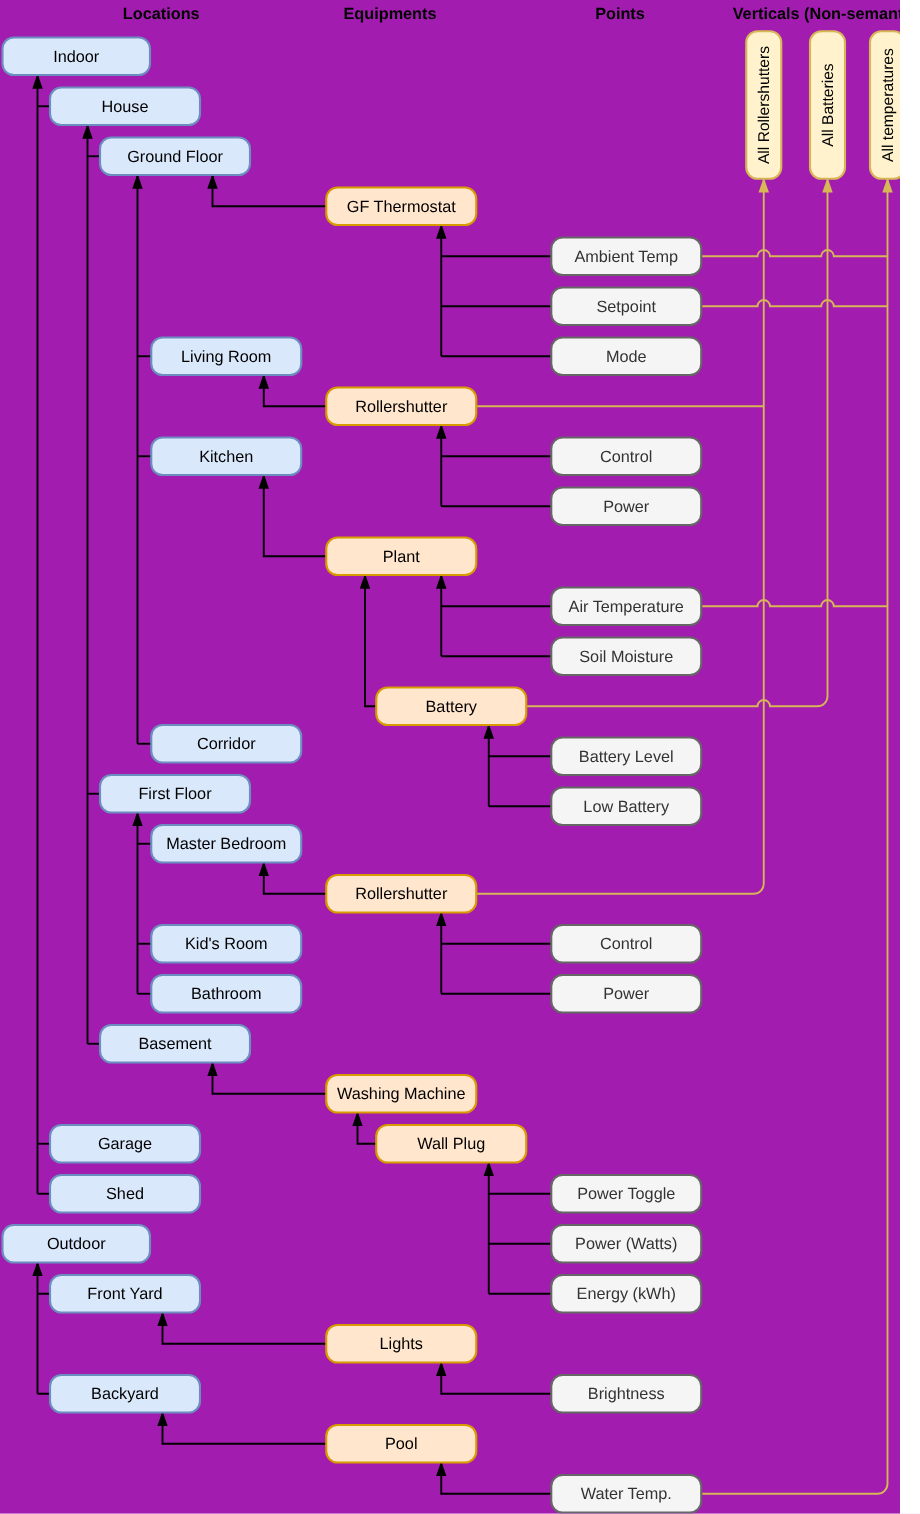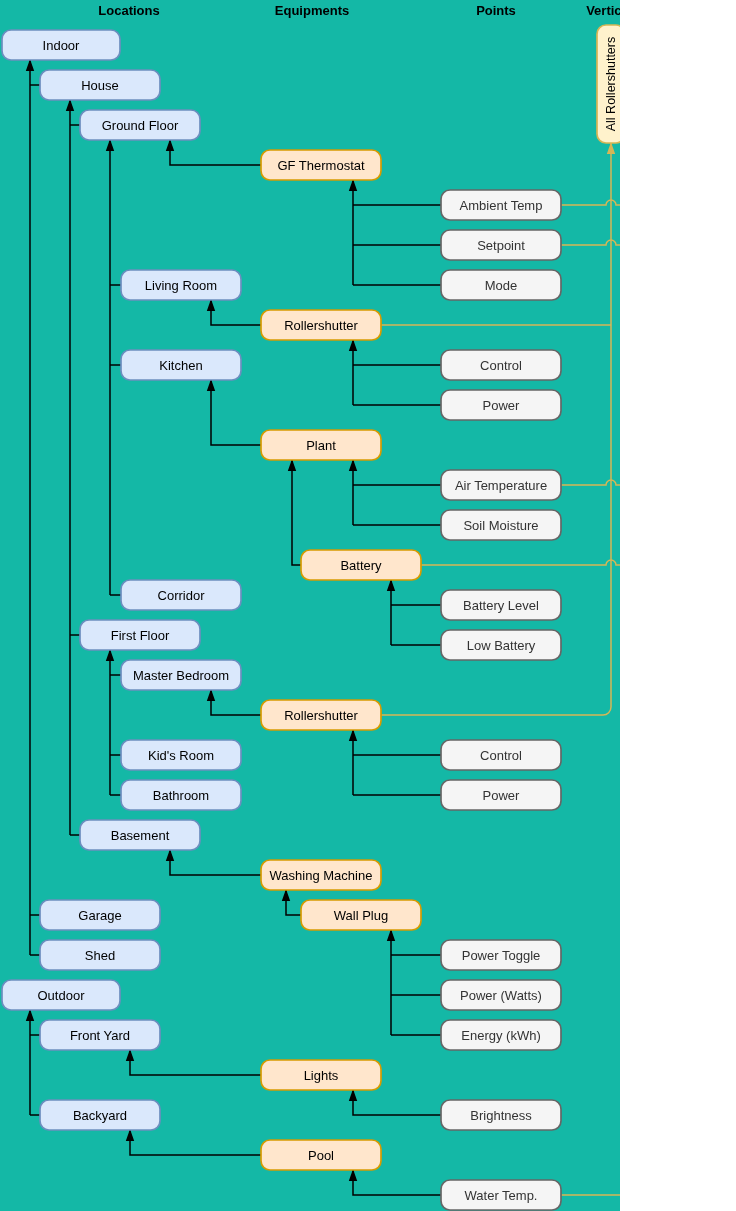--- a/index.html
+++ b/index.html
@@ -1,18 +1,18 @@
 <!DOCTYPE html>
 <html><head>
 <meta charset="utf-8">
 <title>Diagram</title>
 <style>
   html,body{margin:0;padding:0;background:#ffffff;}
   body{width:736px;height:1211px;font-family:"Liberation Sans",sans-serif;}
-  #stage{position:relative;width:620px;height:1211px;background:#14b8a6;overflow:hidden;}
+  #stage{position:relative;width:720px;height:1211px;background:#a21caf;overflow:hidden;}
   svg text{font-family:"Liberation Sans",sans-serif;}
   .col-header{font-weight:bold;font-size:13px;fill:#000000;}
   .node-label{font-size:13px;}
   .vert-label{font-size:12.5px;}
 </style>
 </head>
 <body>
 
 <div id="stage"><svg width="736" height="1211" viewBox="0 0 736 1211">
       <defs>

